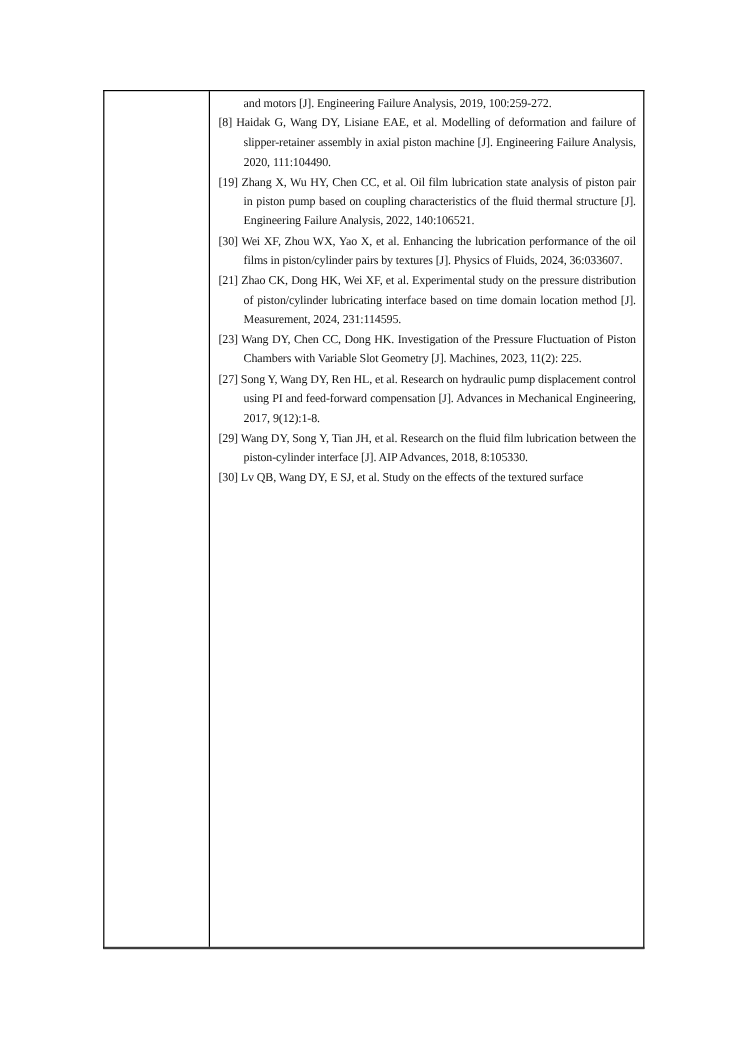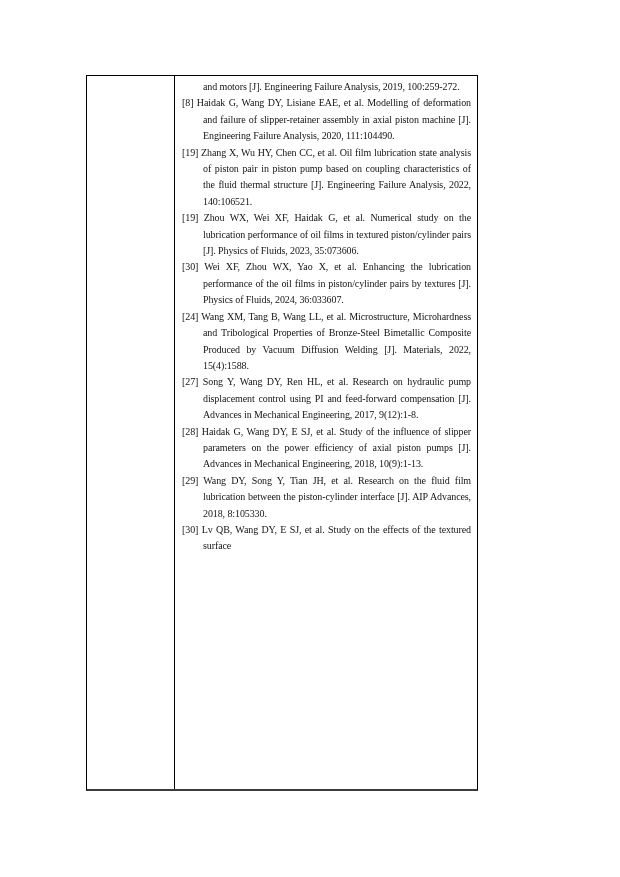--- a/index.html
+++ b/index.html
@@ -13,21 +13,21 @@
     height: 877px;
     background: #ffffff;
     font-family: "Liberation Serif", "DejaVu Serif", serif;
     color: #141414;
     overflow: hidden;
   }
   .ref-table {
     position: absolute;
     left: 86px;
     top: 75px;
-    width: 392px;
+    width: 451px;
     height: 716px;
     box-sizing: border-box;
     border: 1px solid #000000;
     border-bottom: 2px solid #3d3d3d;
     display: flex;
     background: #ffffff;
   }
   .cell-left {
     width: 88px;
     box-sizing: border-box;
@@ -58,23 +58,22 @@
 <body>
 
 <div class="page">
   <div class="ref-table">
     <div class="cell-left"></div>
     <div class="cell-right">
       <div>
           <div class="ref-item cont">and motors [J]. Engineering Failure Analysis, 2019, 100:259-272.</div>
           <div class="ref-item">[8] Haidak G, Wang DY, Lisiane EAE, et al. Modelling of deformation and failure of slipper-retainer assembly in axial piston machine [J]. Engineering Failure Analysis, 2020, 111:104490.</div>
           <div class="ref-item">[19] Zhang X, Wu HY, Chen CC, et al. Oil film lubrication state analysis of piston pair in piston pump based on coupling characteristics of the fluid thermal structure [J]. Engineering Failure Analysis, 2022, 140:106521.</div>
-          <div class="ref-item">[19] Zhou WX, Wei XF, Haidak G, et al. Numerical study on the lubrication performance of oil films in textured piston/cylinder pairs [J]. Physics of Fluids, 2023, 35:073606.</div>
           <div class="ref-item">[30] Wei XF, Zhou WX, Yao X, et al. Enhancing the lubrication performance of the oil films in piston/cylinder pairs by textures [J]. Physics of Fluids, 2024, 36:033607.</div>
-          <div class="ref-item">[24] Wang XM, Tang B, Wang LL, et al. Microstructure, Microhardness and Tribological Properties of Bronze-Steel Bimetallic Composite Produced by Vacuum Diffusion Welding [J]. Materials, 2022, 15(4):1588.</div>
+          <div class="ref-item">[21] Zhao CK, Dong HK, Wei XF, et al. Experimental study on the pressure distribution of piston/cylinder lubricating interface based on time domain location method [J]. Measurement, 2024, 231:114595.</div>
+          <div class="ref-item">[23] Wang DY, Chen CC, Dong HK. Investigation of the Pressure Fluctuation of Piston Chambers with Variable Slot Geometry [J]. Machines, 2023, 11(2): 225.</div>
           <div class="ref-item">[27] Song Y, Wang DY, Ren HL, et al. Research on hydraulic pump displacement control using PI and feed-forward compensation [J]. Advances in Mechanical Engineering, 2017, 9(12):1-8.</div>
-          <div class="ref-item">[28] Haidak G, Wang DY, E SJ, et al. Study of the influence of slipper parameters on the power efficiency of axial piston pumps [J]. Advances in Mechanical Engineering, 2018, 10(9):1-13.</div>
           <div class="ref-item">[29] Wang DY, Song Y, Tian JH, et al. Research on the fluid film lubrication between the piston-cylinder interface [J]. AIP Advances, 2018, 8:105330.</div>
           <div class="ref-item">[30] Lv QB, Wang DY, E SJ, et al. Study on the effects of the textured surface</div>
         </div>
     </div>
   </div>
 </div>
 
 </body></html>

